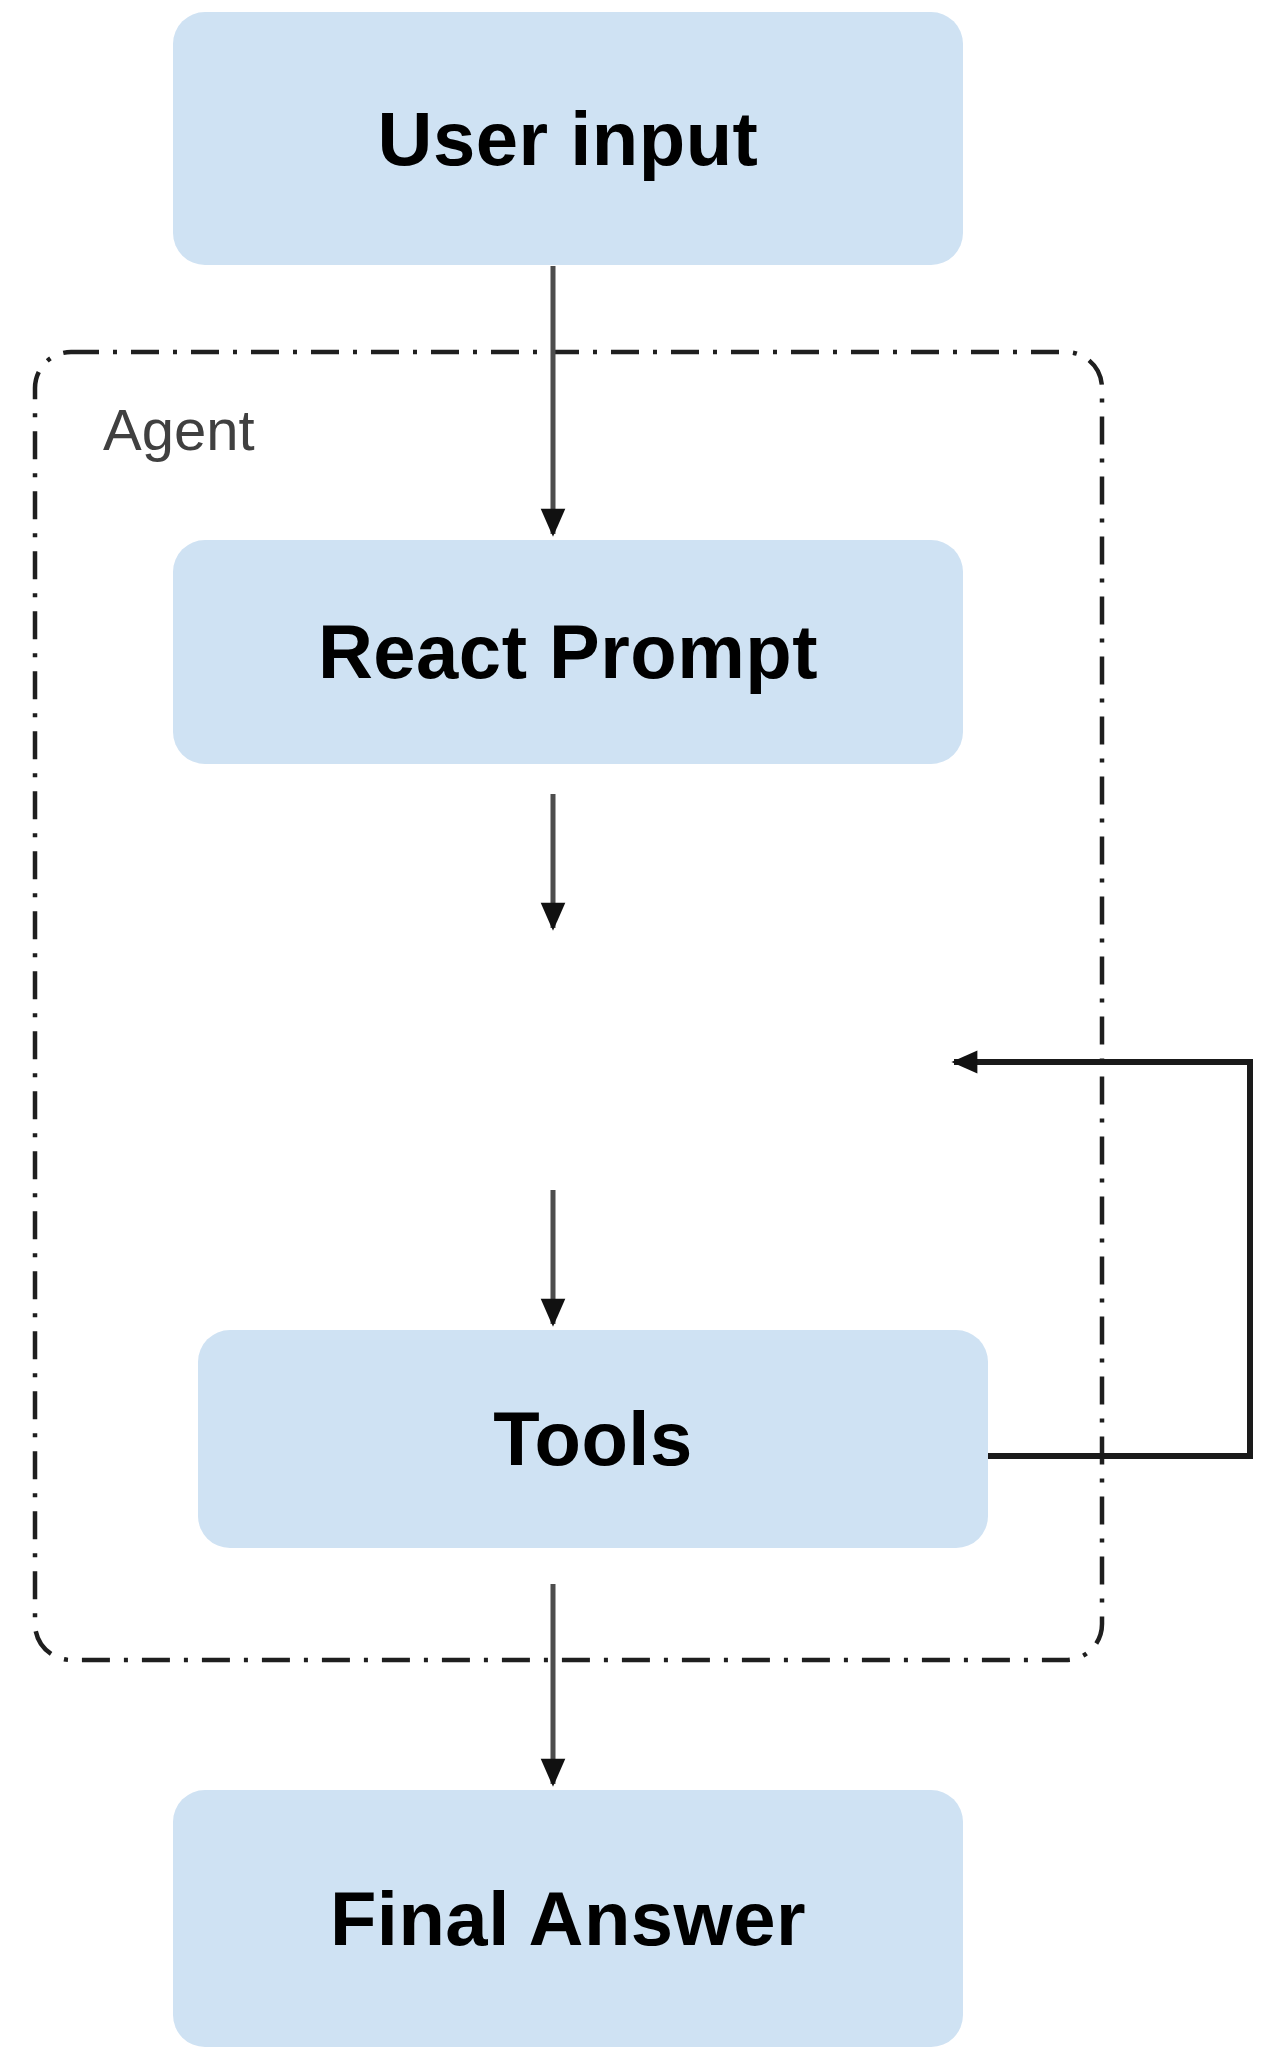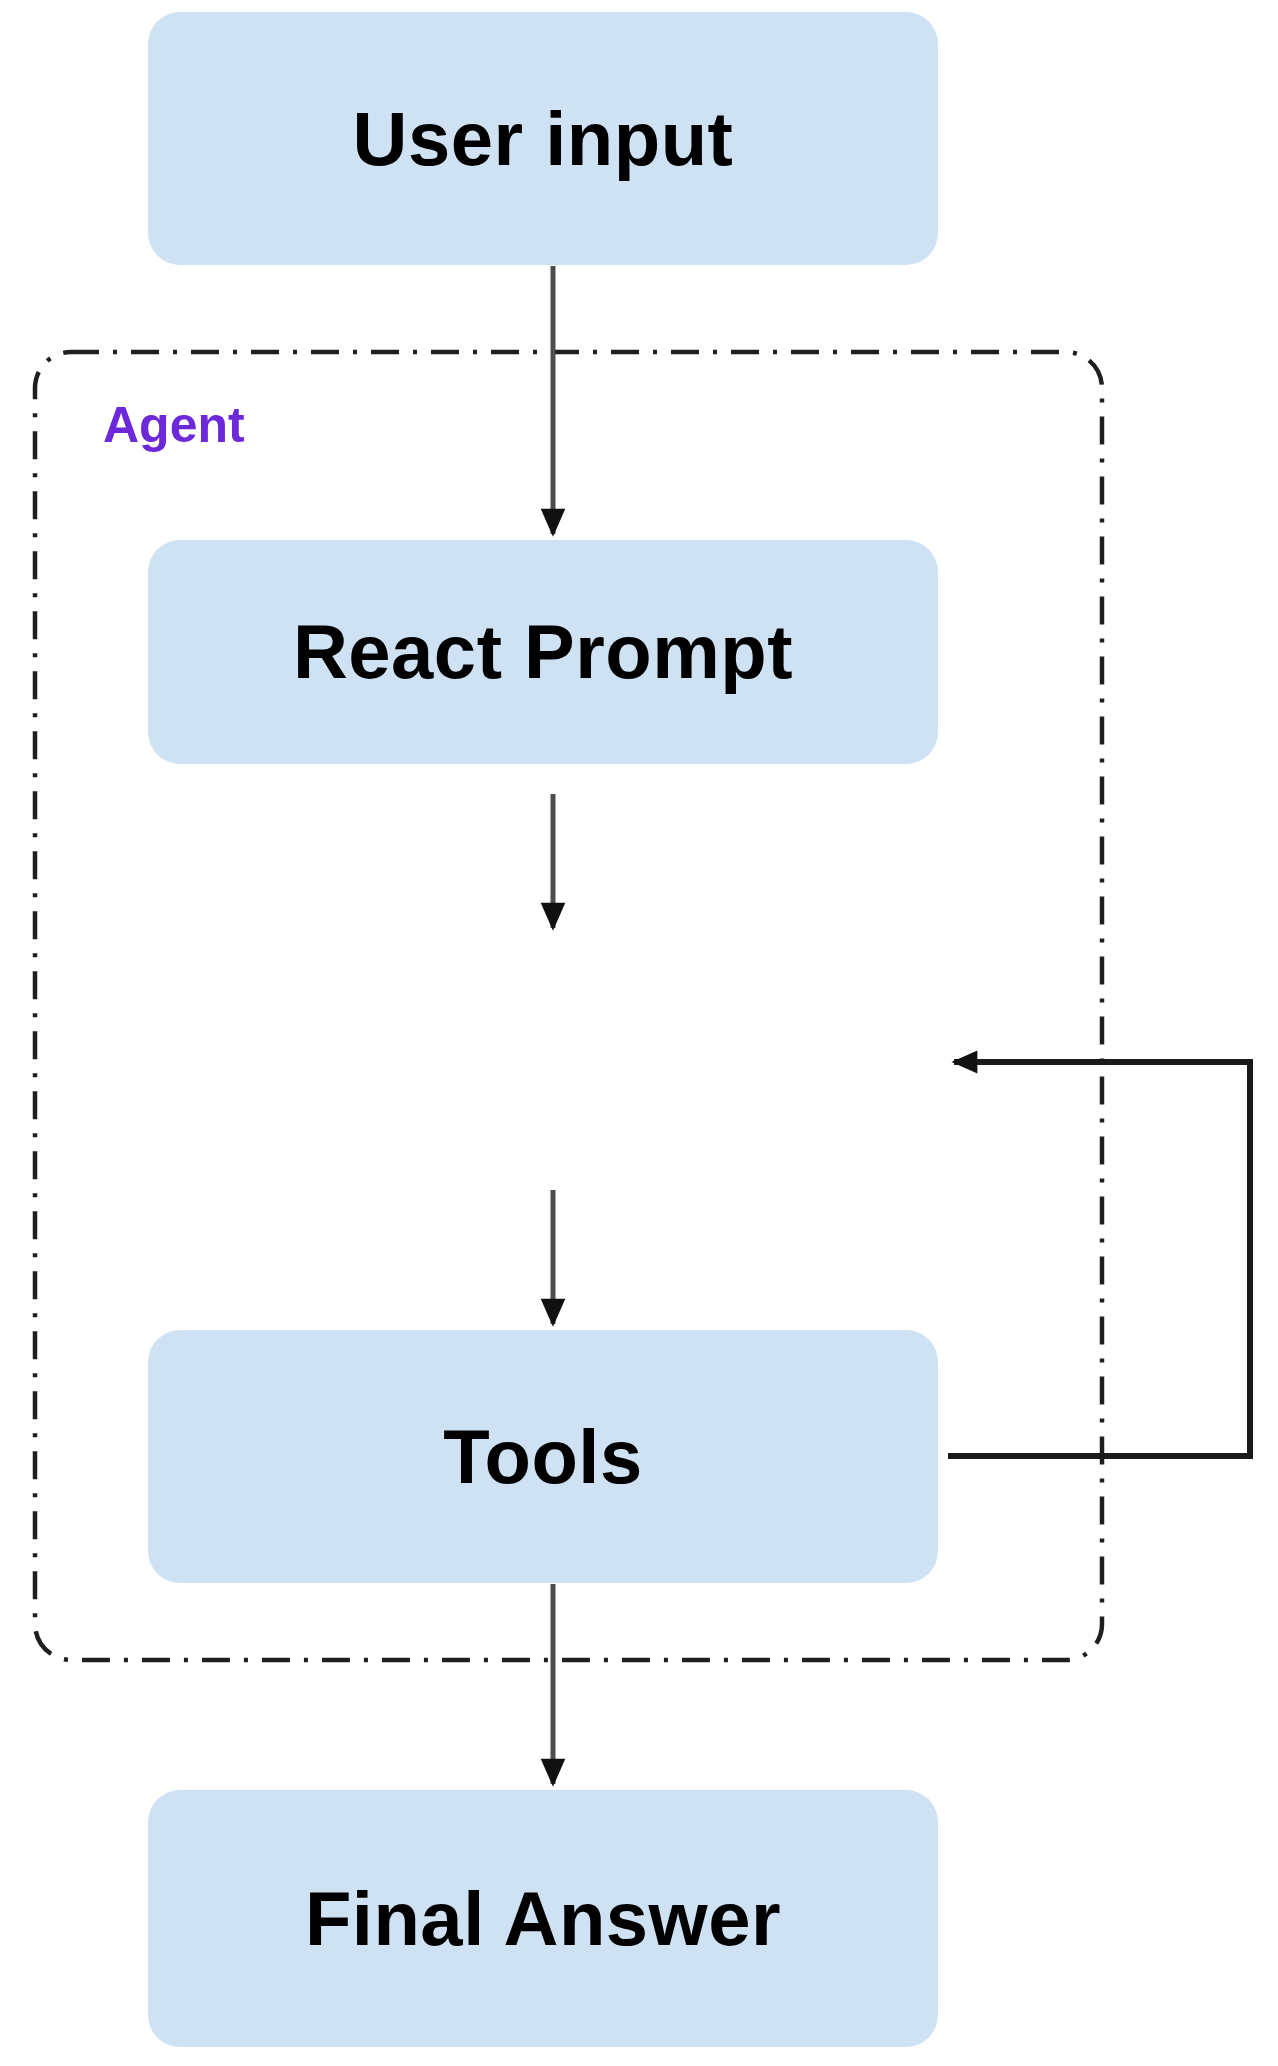--- a/index.html
+++ b/index.html
@@ -17,21 +17,21 @@
   }
   #wires {
     position: absolute;
     left: 0;
     top: 0;
     width: 1278px;
     height: 2066px;
   }
   .node {
     position: absolute;
-    left: 148px;
+    left: 173px;
     width: 790px;
     background: #cfe2f3;
     border-radius: 32px;
     display: flex;
     flex-direction: column;
     align-items: center;
     justify-content: center;
     text-align: center;
     color: #000000;
   }
@@ -44,29 +44,29 @@
   }
   .node .sublabel {
     font-size: 60px;
     font-weight: 400;
     line-height: 74px;
     white-space: nowrap;
   }
   #node-user-input   { top: 12px;   height: 253px; }
   #node-react-prompt { top: 540px;  height: 224px; }
   #node-llm          { top: 934px;  height: 255px; }
-  #node-tools        { top: 1330px; height: 253px; }
+  #node-tools        { top: 1330px; height: 218px; margin-left: 25px; }
   #node-final-answer { top: 1790px; height: 257px; }
   #agent-label {
     position: absolute;
     left: 103px;
     top: 396px;
-    font-size: 50px;
-    font-weight: 700;
-    color: #6d28d9;
+    font-size: 58px;
+    font-weight: 400;
+    color: #404040;
     white-space: nowrap;
   }
 </style>
 </head>
 <body>
 
 <div id="canvas">
 
   <svg id="wires" viewBox="0 0 1278 2066" xmlns="http://www.w3.org/2000/svg">
     <defs>

